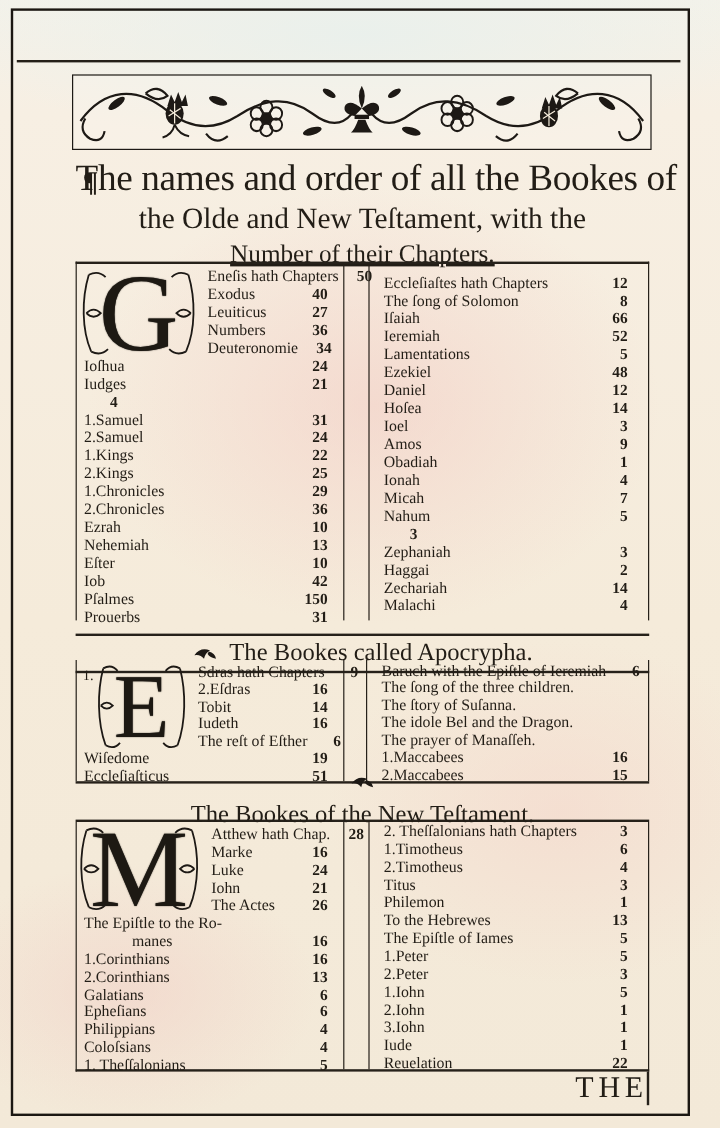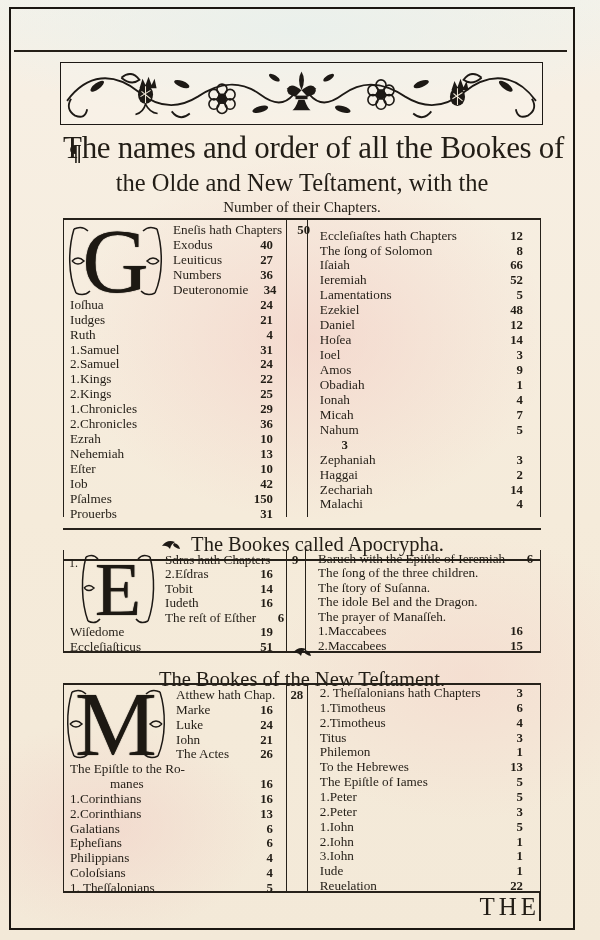--- a/index.html
+++ b/index.html
@@ -22,21 +22,21 @@
   
   .ornament-box { position:absolute; left:60px; top:62px; width:483px; height:63px;
                   border:1.7px solid #1d1915; background:rgba(250,246,238,.35); }
   .ornament-box svg { width:100%; height:100%; display:block; }
 
   
   .title-block { position:absolute; left:63px; top:130px; width:478px; text-align:center; }
   .title-l1 { font-size:31px; letter-spacing:-0.3px; white-space:nowrap; }
   .pilcrow { position:absolute; left:6px; top:9px; font-size:24px; font-weight:bold; }
   .title-l2 { font-size:24.5px; margin-top:3px; white-space:nowrap; }
-  .title-l3 { font-size:15px; margin-top:2px; }
+  .title-l3 { font-size:21px; margin-top:2px;text-decoration:underline; }
 
   
   .table { position:absolute; left:63px; width:478px; display:flex;
            border-left:1.8px solid #26211a; border-right:1.8px solid #26211a; }
   .table.bordered-top { border-top:2px solid #26211a; }
   .colL { width:222px; display:flex; flex-direction:column; padding:3px 13px 0 6px; }
   .colR { width:234px; display:flex; flex-direction:column; padding:4px 17px 0 12px;justify-content:center; }
   .gutter { width:22px; border-left:1.8px solid #26211a; border-right:1.8px solid #26211a; }
   .row { display:flex; align-items:baseline; }
   .bname { flex:1; font-size:13.2px; white-space:nowrap; }
@@ -186,21 +186,20 @@
         </div>
         <div class="row">
           <span class="bname">Ioſhua</span>
           <span class="bnum">24</span>
         </div>
         <div class="row">
           <span class="bname">Iudges</span>
           <span class="bnum">21</span>
         </div>
         <div class="row">
-          <span class="bname">Ruth</span>
           <span class="bnum">4</span>
         </div>
         <div class="row">
           <span class="bname">1.Samuel</span>
           <span class="bnum">31</span>
         </div>
         <div class="row">
           <span class="bname">2.Samuel</span>
           <span class="bnum">24</span>
         </div>

